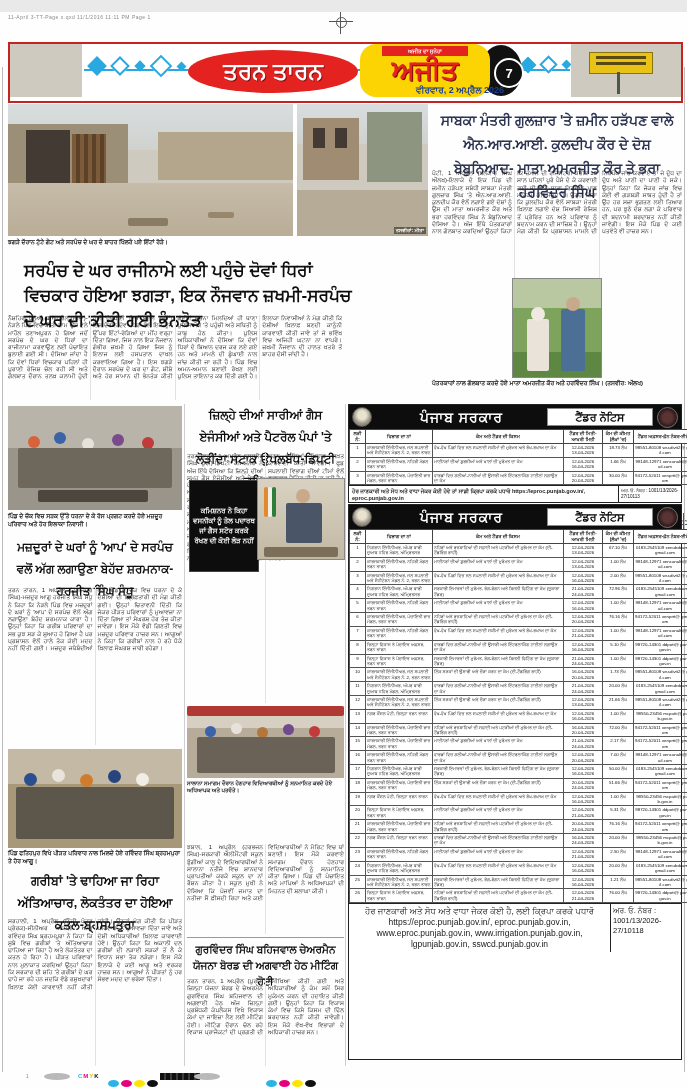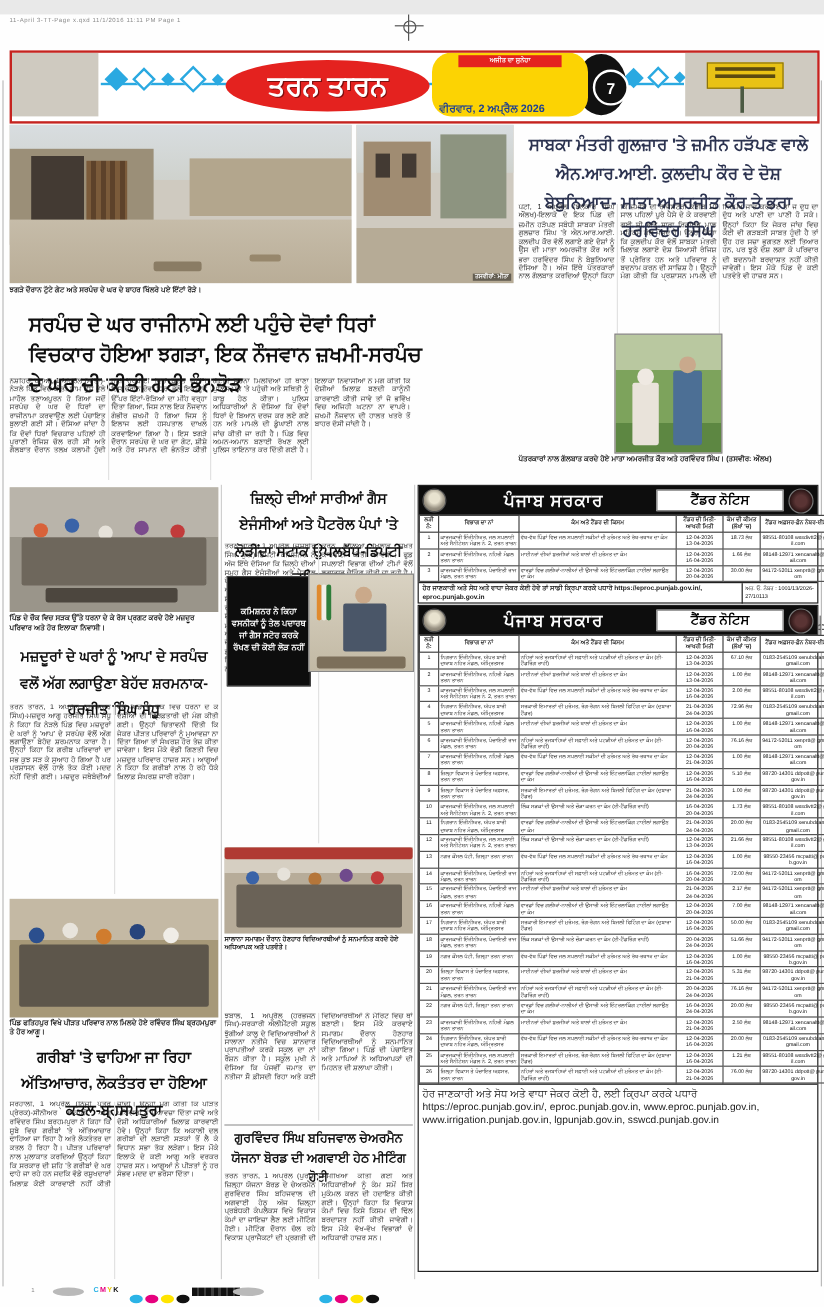--- a/index.html
+++ b/index.html
@@ -28,21 +28,21 @@
   .dia{background:#2aa9e1;transform:rotate(45deg);}
   .dia.o{background:#fff;border:2px solid #2aa9e1;}
   .oval{left:178px;top:6px;width:170px;height:43px;background:#e4221f;border-radius:50%;
         display:flex;align-items:center;justify-content:center;}
   .oval span{color:#fff;font-weight:bold;font-size:23px;text-shadow:1px 1px 0 #7c0f0e;}
   .ybox{left:350px;top:0;width:130px;height:53px;background:#fcd303;border-radius:16px;}
   .ribbon{left:372px;top:2px;width:86px;height:10px;background:#e4221f;color:#fff;font-size:5.5px;
           font-weight:bold;display:flex;align-items:center;justify-content:center;}
   .brand{left:350px;top:11px;width:130px;text-align:center;color:#e4221f;font-size:27px;font-weight:bold;
          text-shadow:1px 1px 0 #7c0f0e;}
-  .mastdate{left:333px;top:41px;width:134px;text-align:center;color:#1b3f94;font-size:9px;font-weight:bold;}
+  .mastdate{left:360px;top:41px;width:134px;text-align:right;color:#1b3f94;font-size:9px;font-weight:bold;}
   .crescent{left:470px;top:1px;width:42px;height:51px;background:#111;border-radius:50%;}
   .pagenum{left:484px;top:14px;width:26px;height:26px;background:#111;border:2px solid #fff;border-radius:50%;
            color:#fff;font-size:13px;font-weight:bold;display:flex;align-items:center;justify-content:center;}
   
   .ph{overflow:hidden;background:#cfcac0;}
   .ph .sky{position:absolute;left:0;top:0;right:0;height:35%;background:linear-gradient(#d8dde0,#cfd2cd);}
   .ph .ground{position:absolute;left:0;bottom:0;right:0;height:40%;background:linear-gradient(#c6bca9,#b9ad97);}
   .ph .wall{position:absolute;background:#a99d86;}
   .ph .dark{position:absolute;background:#433a33;}
   .ph .gate{position:absolute;background:repeating-linear-gradient(90deg,#7b5b3a 0 4px,#5d422a 4px 8px);}
@@ -122,20 +122,21 @@
       <span class="dia" style="width:12px;height:12px;"></span>
       <span class="dia o" style="width:9px;height:9px;"></span>
       <span class="dia" style="width:7px;height:7px;"></span>
     </div>
     <div class="abs oval">
       <span>ਤਰਨ ਤਾਰਨ</span>
     </div>
     <div class="abs crescent"></div>
     <div class="abs ybox"></div>
     <div class="abs ribbon">ਅਜੀਤ ਦਾ ਸੁਨੇਹਾ</div>
+    <div class="abs brand">ਅਜੀਤ</div>
     <div class="abs mastdate">ਵੀਰਵਾਰ, 2 ਅਪ੍ਰੈਲ 2026</div>
     <div class="abs pagenum">7</div>
     <div class="abs mast-photo-right ph">
       <span class="abs mast-sign">
           <i></i>
           <i></i>
         </span>
       <span class="abs mast-pole"></span>
     </div>
   </div>
@@ -533,21 +534,22 @@
             <td class="n1 w1">ਜ਼ਿਲ੍ਹਾ ਵਿਕਾਸ ਤੇ ਪੰਚਾਇਤ ਅਫ਼ਸਰ, ਤਰਨ ਤਾਰਨ</td>
             <td class="n2 w2">ਨਹਿਰਾਂ ਅਤੇ ਰਜਬਾਹਿਆਂ ਦੀ ਸਫ਼ਾਈ ਅਤੇ ਪਟੜੀਆਂ ਦੀ ਮੁਰੰਮਤ ਦਾ ਕੰਮ (ਈ-ਟੈਂਡਰਿੰਗ ਰਾਹੀਂ)</td>
             <td class="n3 w3">12-04-2026
 21-04-2026</td>
             <td class="n4 w4">76.00 ਲੱਖ</td>
             <td class="n5 w5">98720-14301 ddpott@ punjab.gov.in</td>
           </tr>
         </tbody>
       </table>
     <div class="t-foot">
-      <span class="txt" style="font-size:8.5px;line-height:11px;">ਹੋਰ ਜਾਣਕਾਰੀ ਅਤੇ ਸੋਧ ਅਤੇ ਵਾਧਾ ਜੇਕਰ ਕੋਈ ਹੈ, ਲਈ ਕ੍ਰਿਪਾ ਕਰਕੇ ਪਧਾਰੋ https://eproc.punjab.gov.in/, eproc.punjab.gov.in, www.eproc.punjab.gov.in, www.irrigation.punjab.gov.in, lgpunjab.gov.in, sswcd.punjab.gov.in</span>
+      <span class="txt" style="font-size:8.5px;line-height:11px;text-align:center;">ਹੋਰ ਜਾਣਕਾਰੀ ਅਤੇ ਸੋਧ ਅਤੇ ਵਾਧਾ ਜੇਕਰ ਕੋਈ ਹੈ, ਲਈ ਕ੍ਰਿਪਾ ਕਰਕੇ ਪਧਾਰੋ https://eproc.punjab.gov.in/, eproc.punjab.gov.in, www.eproc.punjab.gov.in, www.irrigation.punjab.gov.in, lgpunjab.gov.in, sswcd.punjab.gov.in</span>
+      <span class="ref" style="width:66px;font-size:7.5px;line-height:10px;">ਅਰ. ਓ. ਨੰਬਰ : 1001/13/2026-27/10118</span>
     </div>
   </div>
 
   <div class="abs" style="left:8px;top:1060px;width:671px;height:10px;">
     <span class="abs" style="left:18px;top:1px;font-size:5px;color:#888;">1</span>
     <span class="abs greyoval" style="left:36px;top:1px;"></span>
     <span class="abs cmyk" style="left:70px;top:1px;"><b style="color:#2bb3e6">C</b><b style="color:#e6007e">M</b><b style="color:#e3c400">Y</b><b style="color:#111">K</b></span>
     <span class="abs" style="left:100px;top:1px;">
       <i class="dot" style="background:#2bb3e6;"></i><i class="dot" style="background:#e6007e;"></i><i class="dot" style="background:#ffe400;"></i><i class="dot" style="background:#111;"></i>
     </span>

